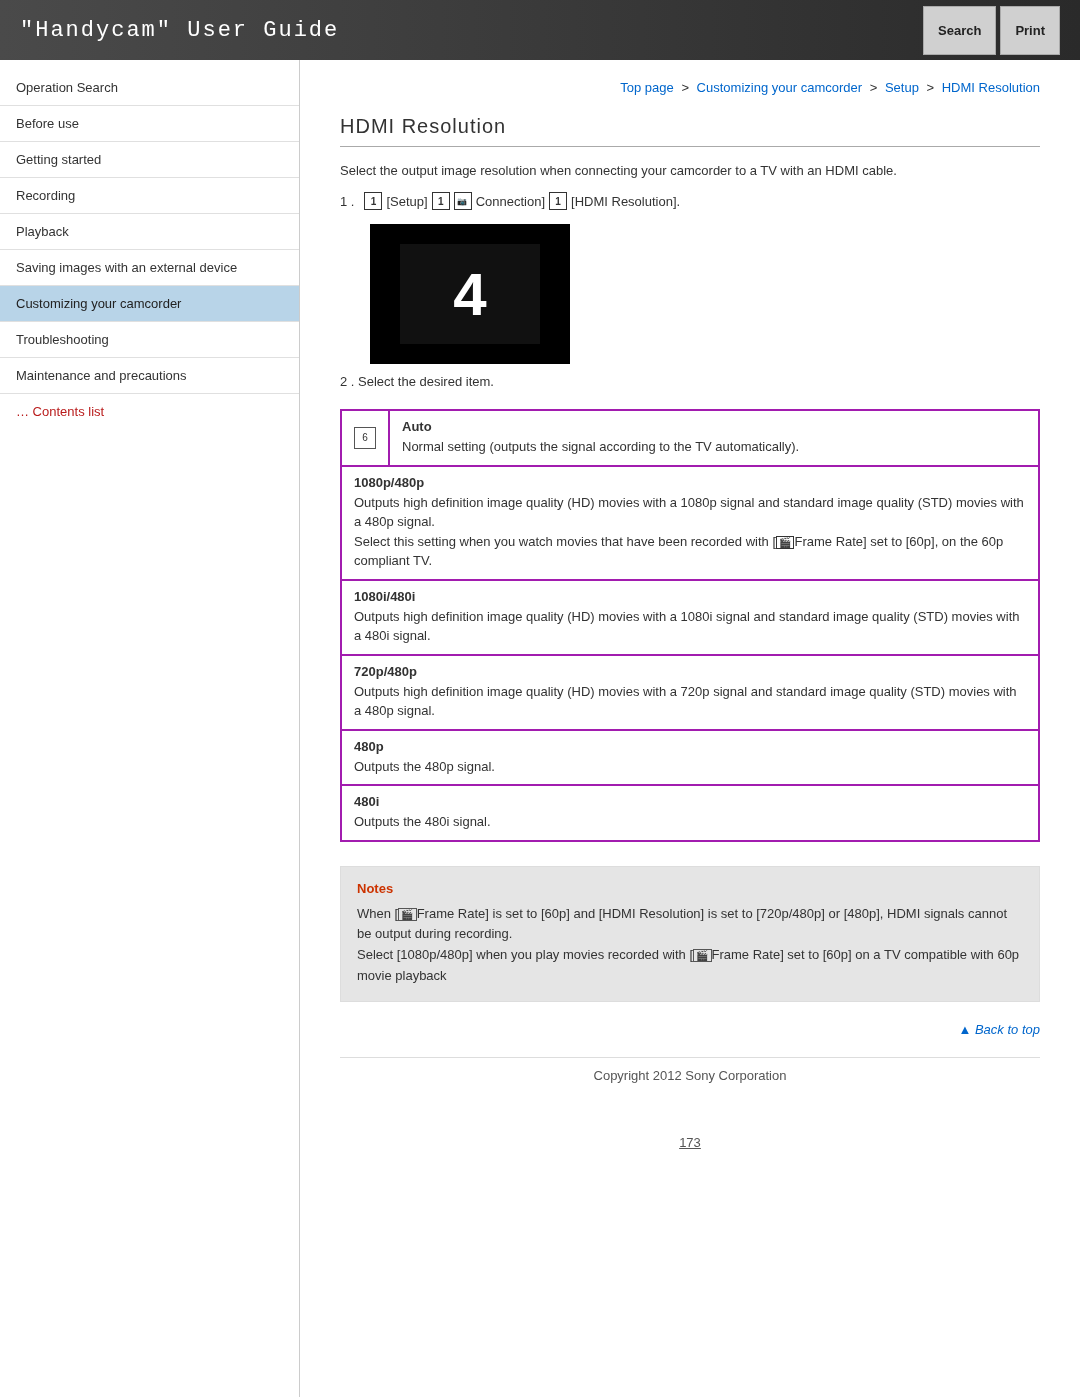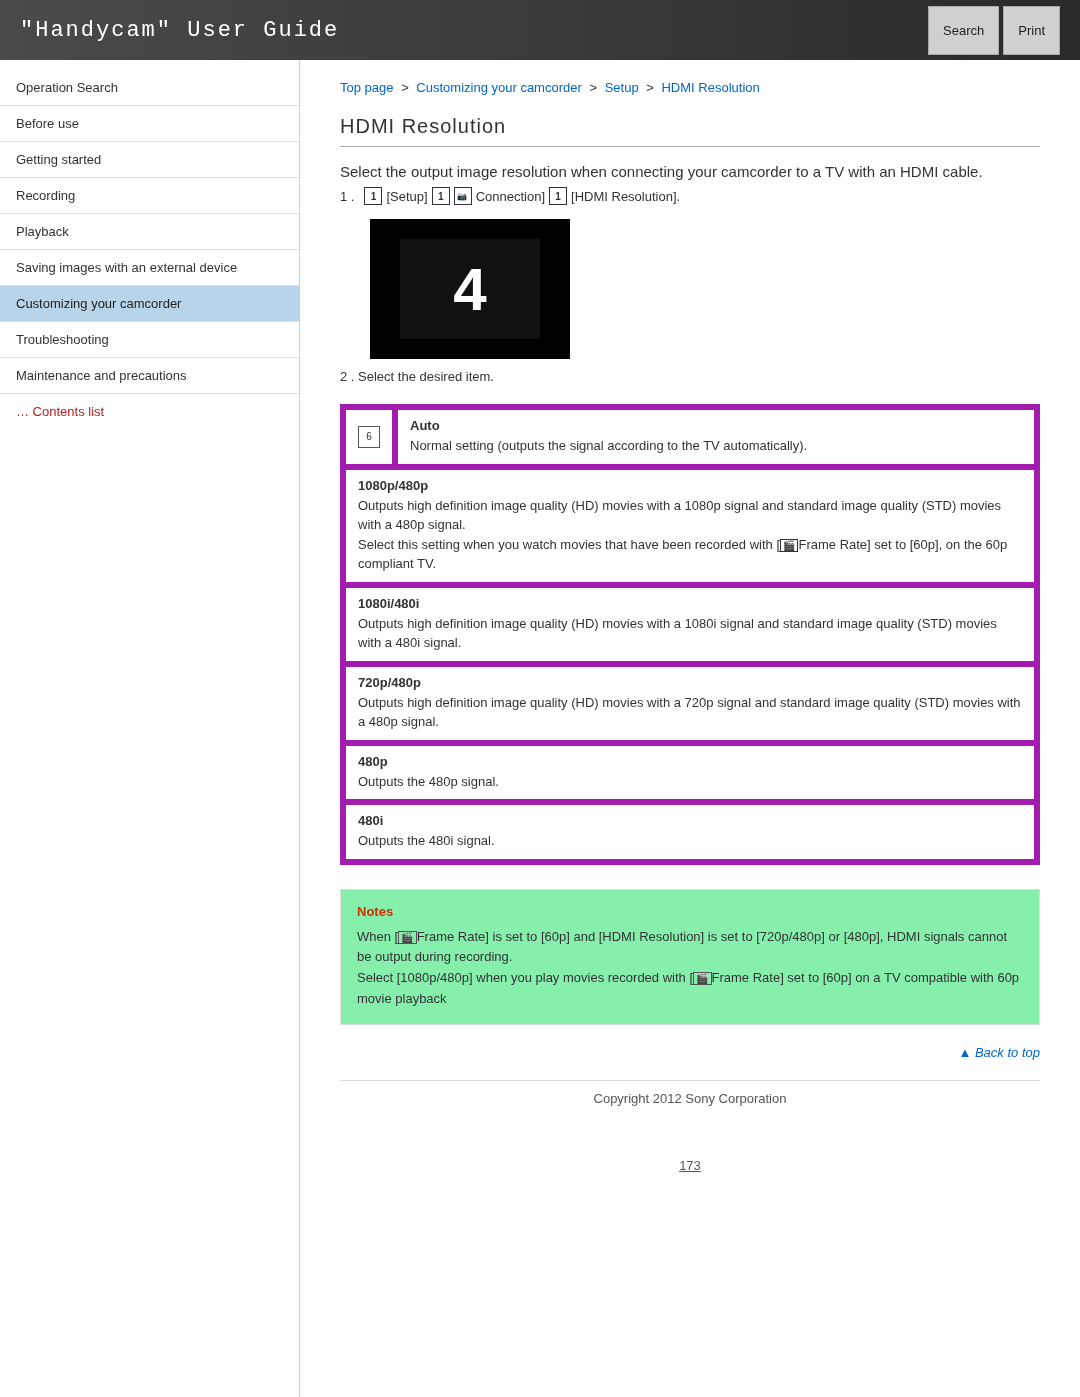--- a/index.html
+++ b/index.html
@@ -24,20 +24,21 @@
       display: flex;
       gap: 4px;
     }
     .header-btn {
       background: #d0d0d0;
       border: 1px solid #aaa;
       padding: 16px 14px;
       cursor: pointer;
       font-size: 13px;
       color: #222;
+      font-weight: bold;
     }
 
     
     .layout {
       display: flex;
       min-height: calc(1397px - 60px);
     }
 
     
     .sidebar {
@@ -68,21 +69,21 @@
     .main {
       flex: 1;
       padding: 20px 40px 40px 40px;
     }
 
     
     .breadcrumb {
       font-size: 13px;
       color: #0066cc;
       margin-bottom: 20px;
-      text-align: left;
+      text-align: right;
     }
     .breadcrumb span {
       color: #0066cc;
       cursor: pointer;
     }
     .breadcrumb .sep { color: #333; margin: 0 4px; }
     .breadcrumb .current { color: #0066cc; cursor: pointer; }
 
     
     .page-title {
@@ -90,22 +91,22 @@
       font-weight: normal;
       letter-spacing: 1px;
       border-bottom: 1px solid #aaa;
       padding-bottom: 8px;
       margin-bottom: 16px;
       font-family: Arial, sans-serif;
     }
 
     
     .intro-text {
-      font-size: 15px;
-      margin-bottom: 7px;
+      font-size: 13px;
+      margin-bottom: 14px;
     }
 
     
     .step {
       margin-bottom: 14px;
       font-size: 13px;
     }
     .step-number {
       font-size: 13px;
       margin-right: 6px;
@@ -162,21 +163,21 @@
     }
 
     
     .options-table {
       width: 100%;
       border-collapse: collapse;
       margin-bottom: 24px;
       font-size: 13px;
     }
     .options-table td {
-      border: 6px solid #a21caf;
+      border: 2px solid #a21caf;
       padding: 8px 12px;
       vertical-align: top;
     }
     .option-icon-cell {
       width: 40px;
       vertical-align: middle;
       text-align: center;
       border: 1px solid #bbb;
     }
     .option-icon {
@@ -194,21 +195,21 @@
       display: block;
       margin-bottom: 3px;
     }
     .option-desc {
       color: #333;
       line-height: 1.5;
     }
 
     
     .notes-section {
-      background: #86efac;
+      background: #e5e5e5;
       border: 1px solid #ddd;
       padding: 14px 16px;
       margin-bottom: 20px;
     }
     .notes-title {
       color: #cc3300;
       font-weight: bold;
       font-size: 13px;
       margin-bottom: 8px;
     }

